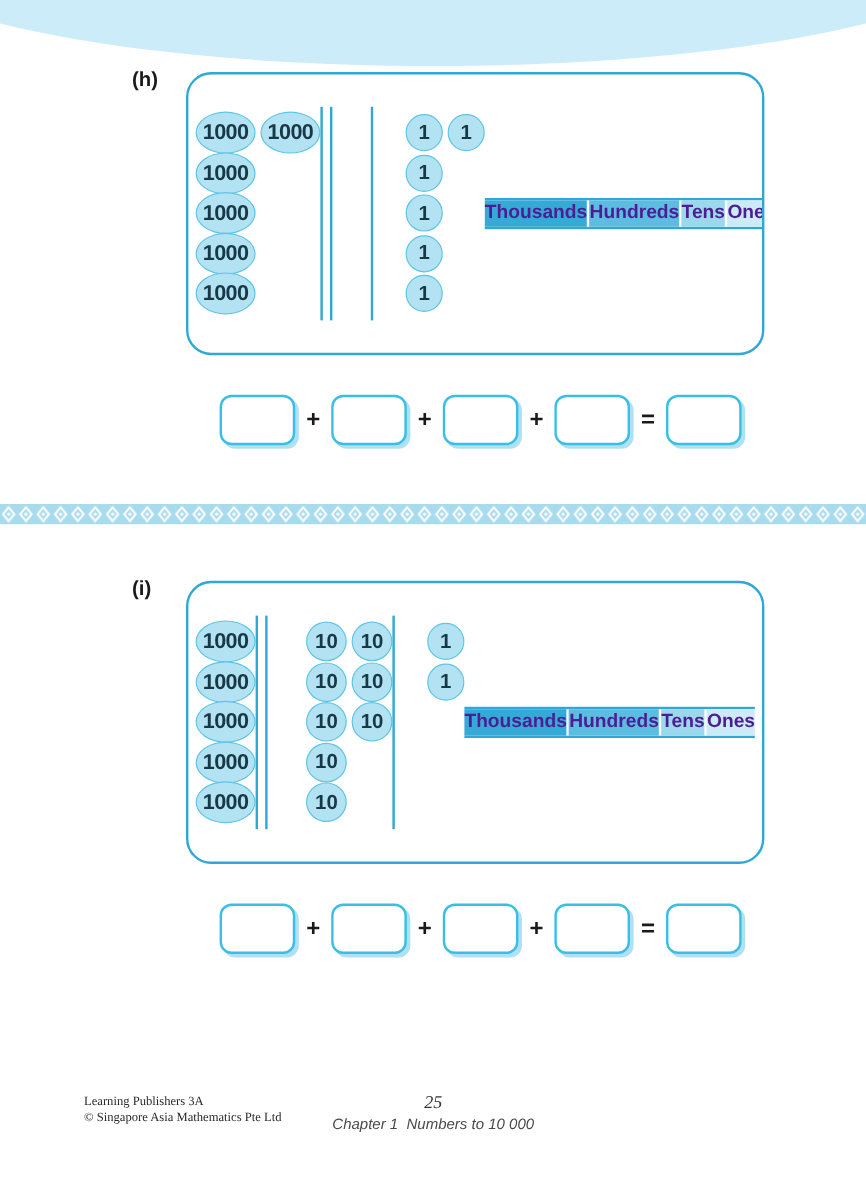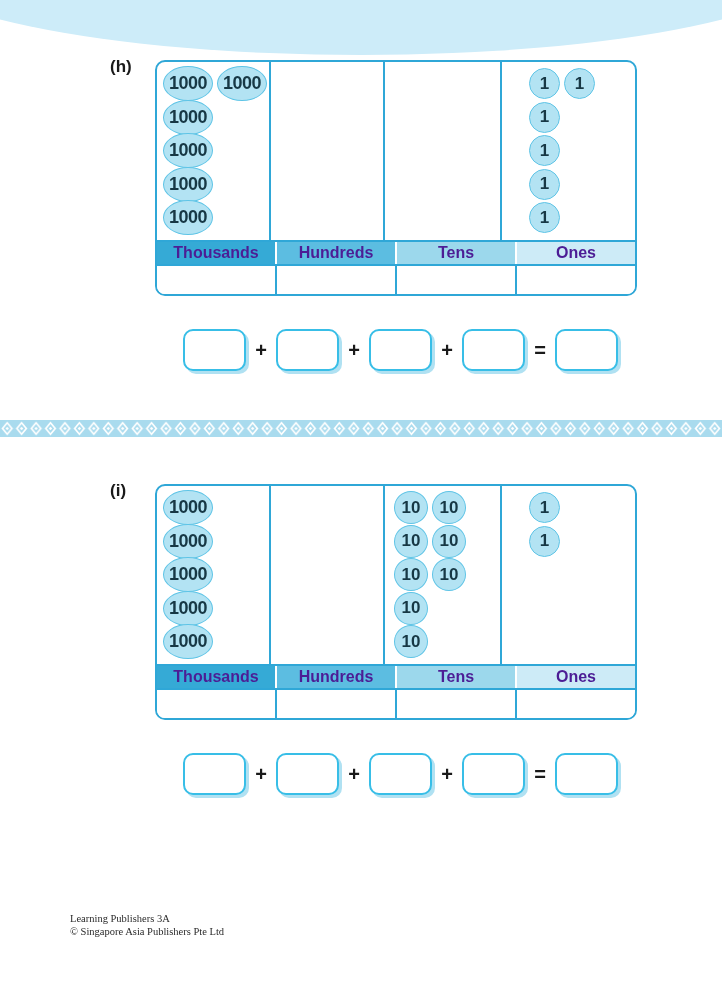--- a/index.html
+++ b/index.html
@@ -25,31 +25,31 @@
   .ex-h { top: 57px; height: 320px; }
   .ex-i { top: 481px; height: 320px; }
   .ex-label {
     position: absolute; left: 110px; top: 0;
     font-size: 17px; font-weight: bold; color: #1a1a1a;
   }
   .pv-table {
     position: absolute; left: 155px; top: 3px;
     width: 482px; height: 236px;
     border: 2px solid #2fa7d7;
-    border-radius: 10px;
+    border-radius: 21px;
     overflow: hidden;
     background: #ffffff;
-    display: flex; flex-direction: column;
+    display: flex; flex-direction: row; align-items: center;
   }
   .disc-area { display: flex; height: 178px; }
   .disc-col { flex: 1; border-right: 2px solid #2fa7d7; padding-top: 5px; }
   .disc-col:last-child { border-right: none; }
   .col-thousands { padding-left: 6px; }
   .col-hundreds  { padding-left: 6px; }
-  .col-tens      { padding-left: 9px; }
+  .col-tens      { padding-left: 32px; }
   .col-ones      { padding-left: 27px; }
   .disc-row { display: flex; align-items: center; height: 33.5px; gap: 4px; }
   .disc {
     display: flex; align-items: center; justify-content: center;
     background: #b3e3f3;
     border: 1.5px solid #5fc4e6;
     color: #173845;
     font-weight: bold;
     flex: 0 0 auto;
   }
@@ -267,16 +267,20 @@
         <div class="eq-box"></div>
         <span class="eq-op">+</span>
         <div class="eq-box"></div>
         <span class="eq-op">=</span>
         <div class="eq-box"></div>
       </div>
   </div>
 
   <div class="footer-left">
     <div>Learning Publishers 3A</div>
-    <div>© Singapore Asia Publishers Pte Ltd</div>
+    <div>© Singapore Asia Mathematics Pte Ltd</div>
+  </div>
+  <div class="footer-center">
+    <div class="page-number">25</div>
+    <div class="chapter-line">Chapter 1  Numbers to 10 000</div>
   </div>
 
 </div>
 
 </body></html>

